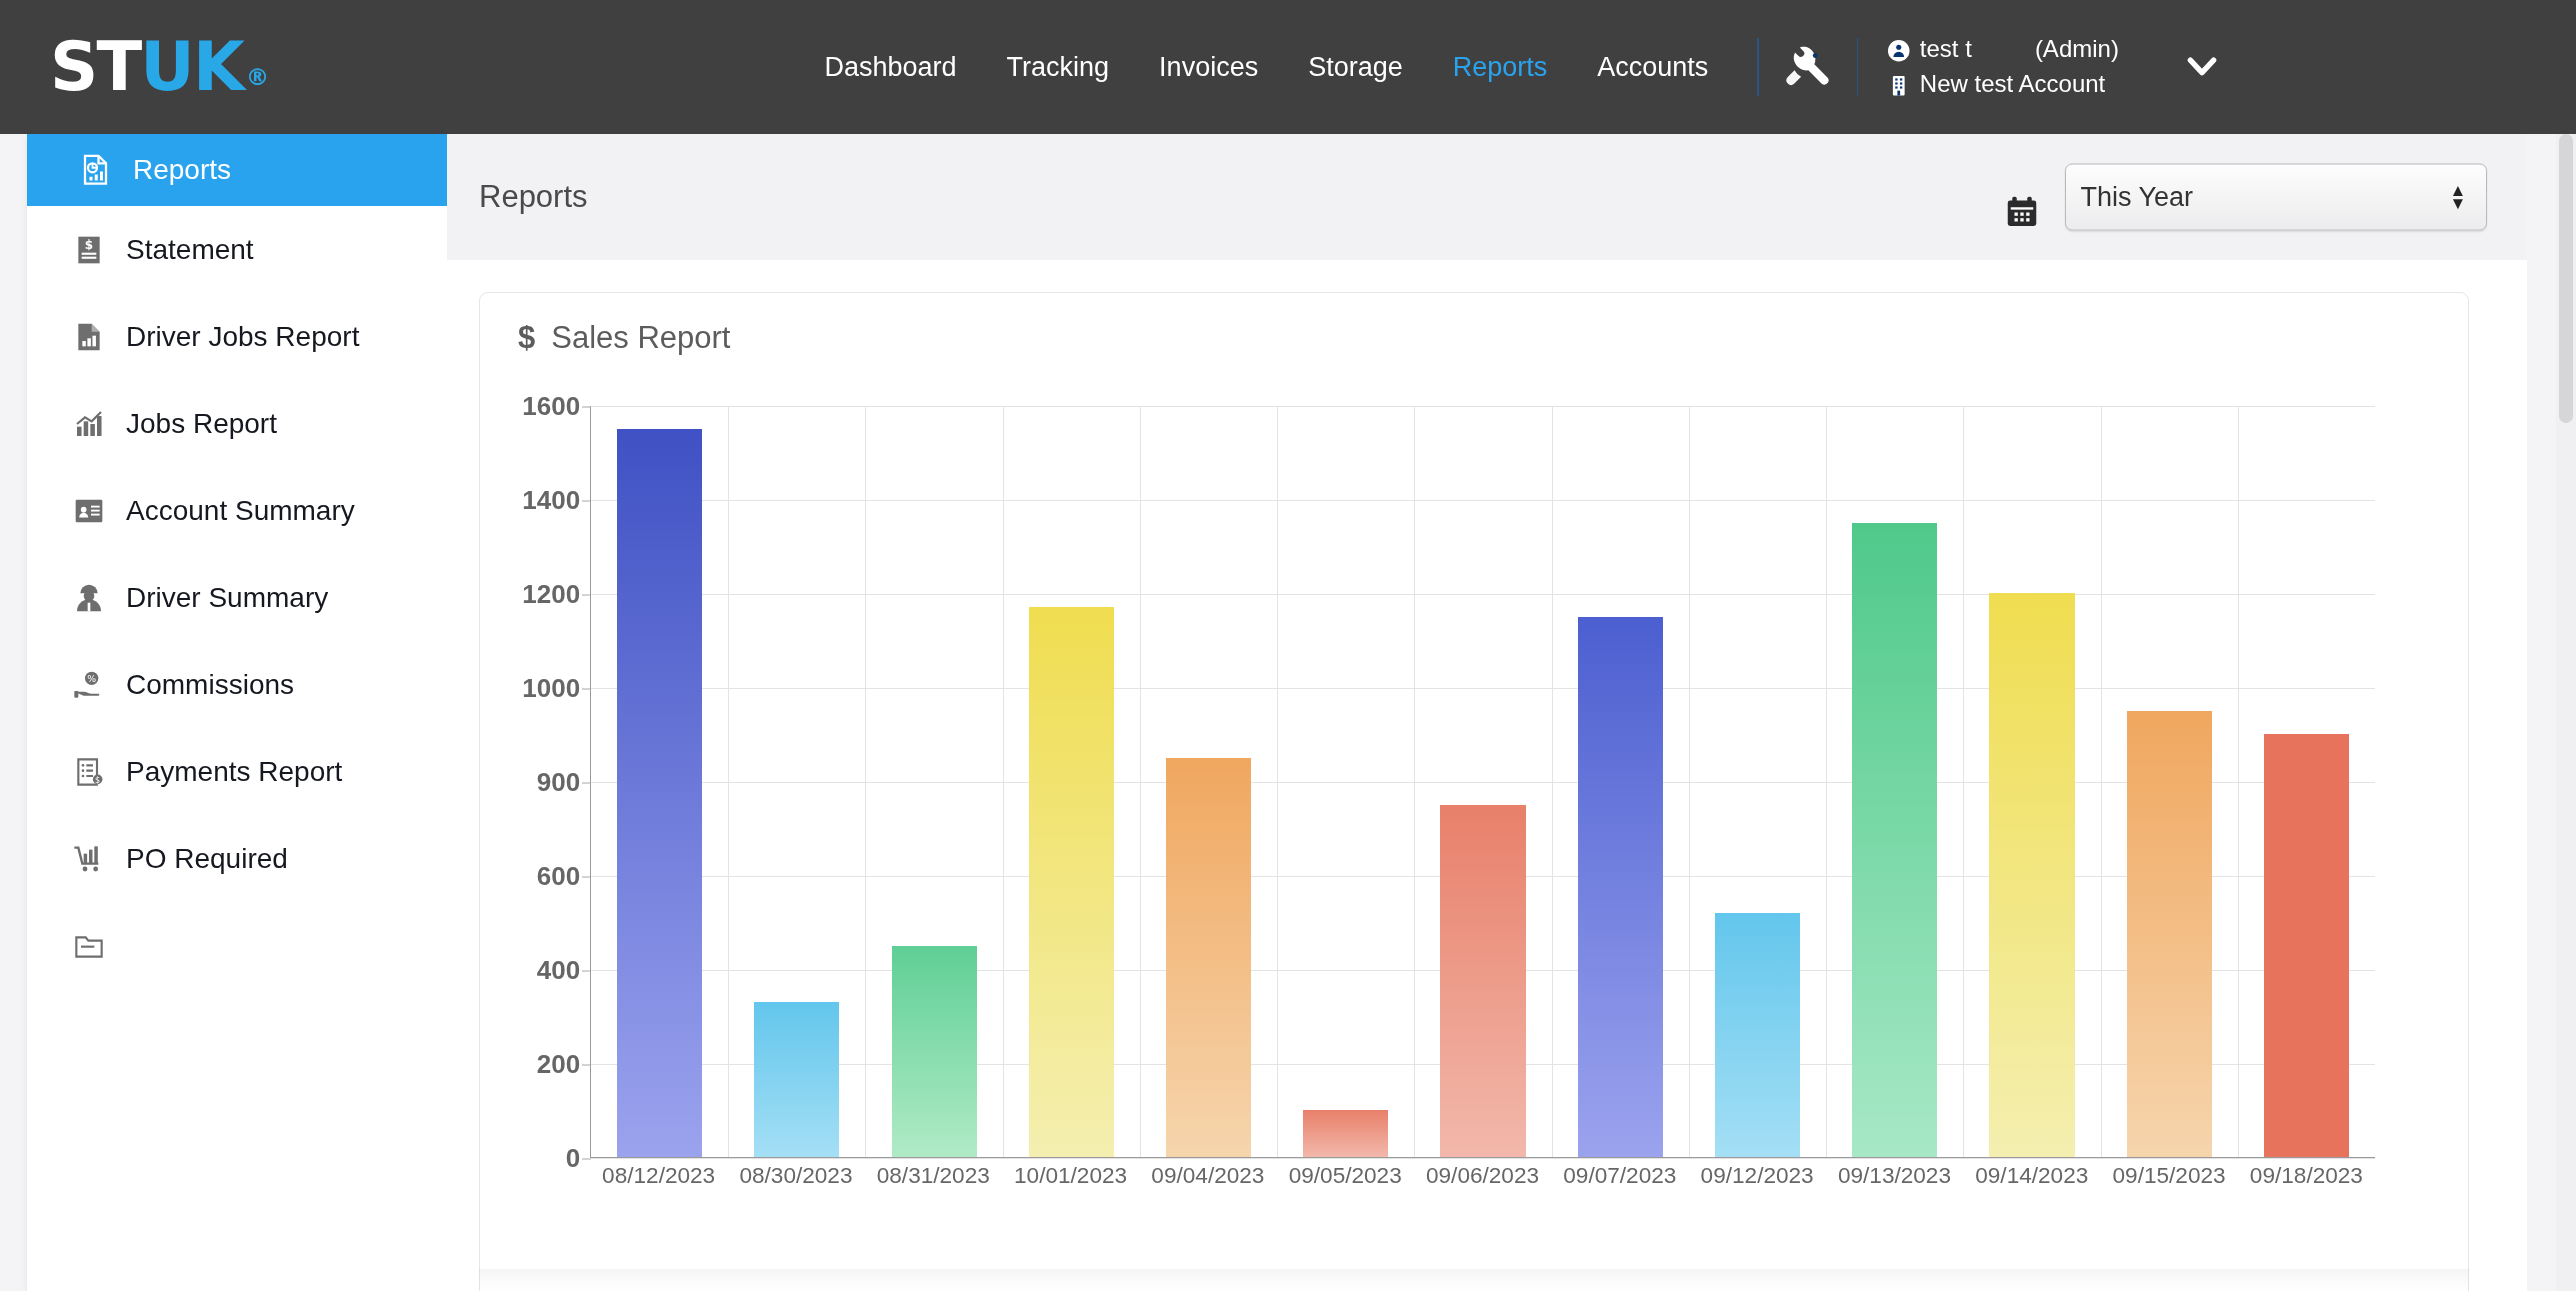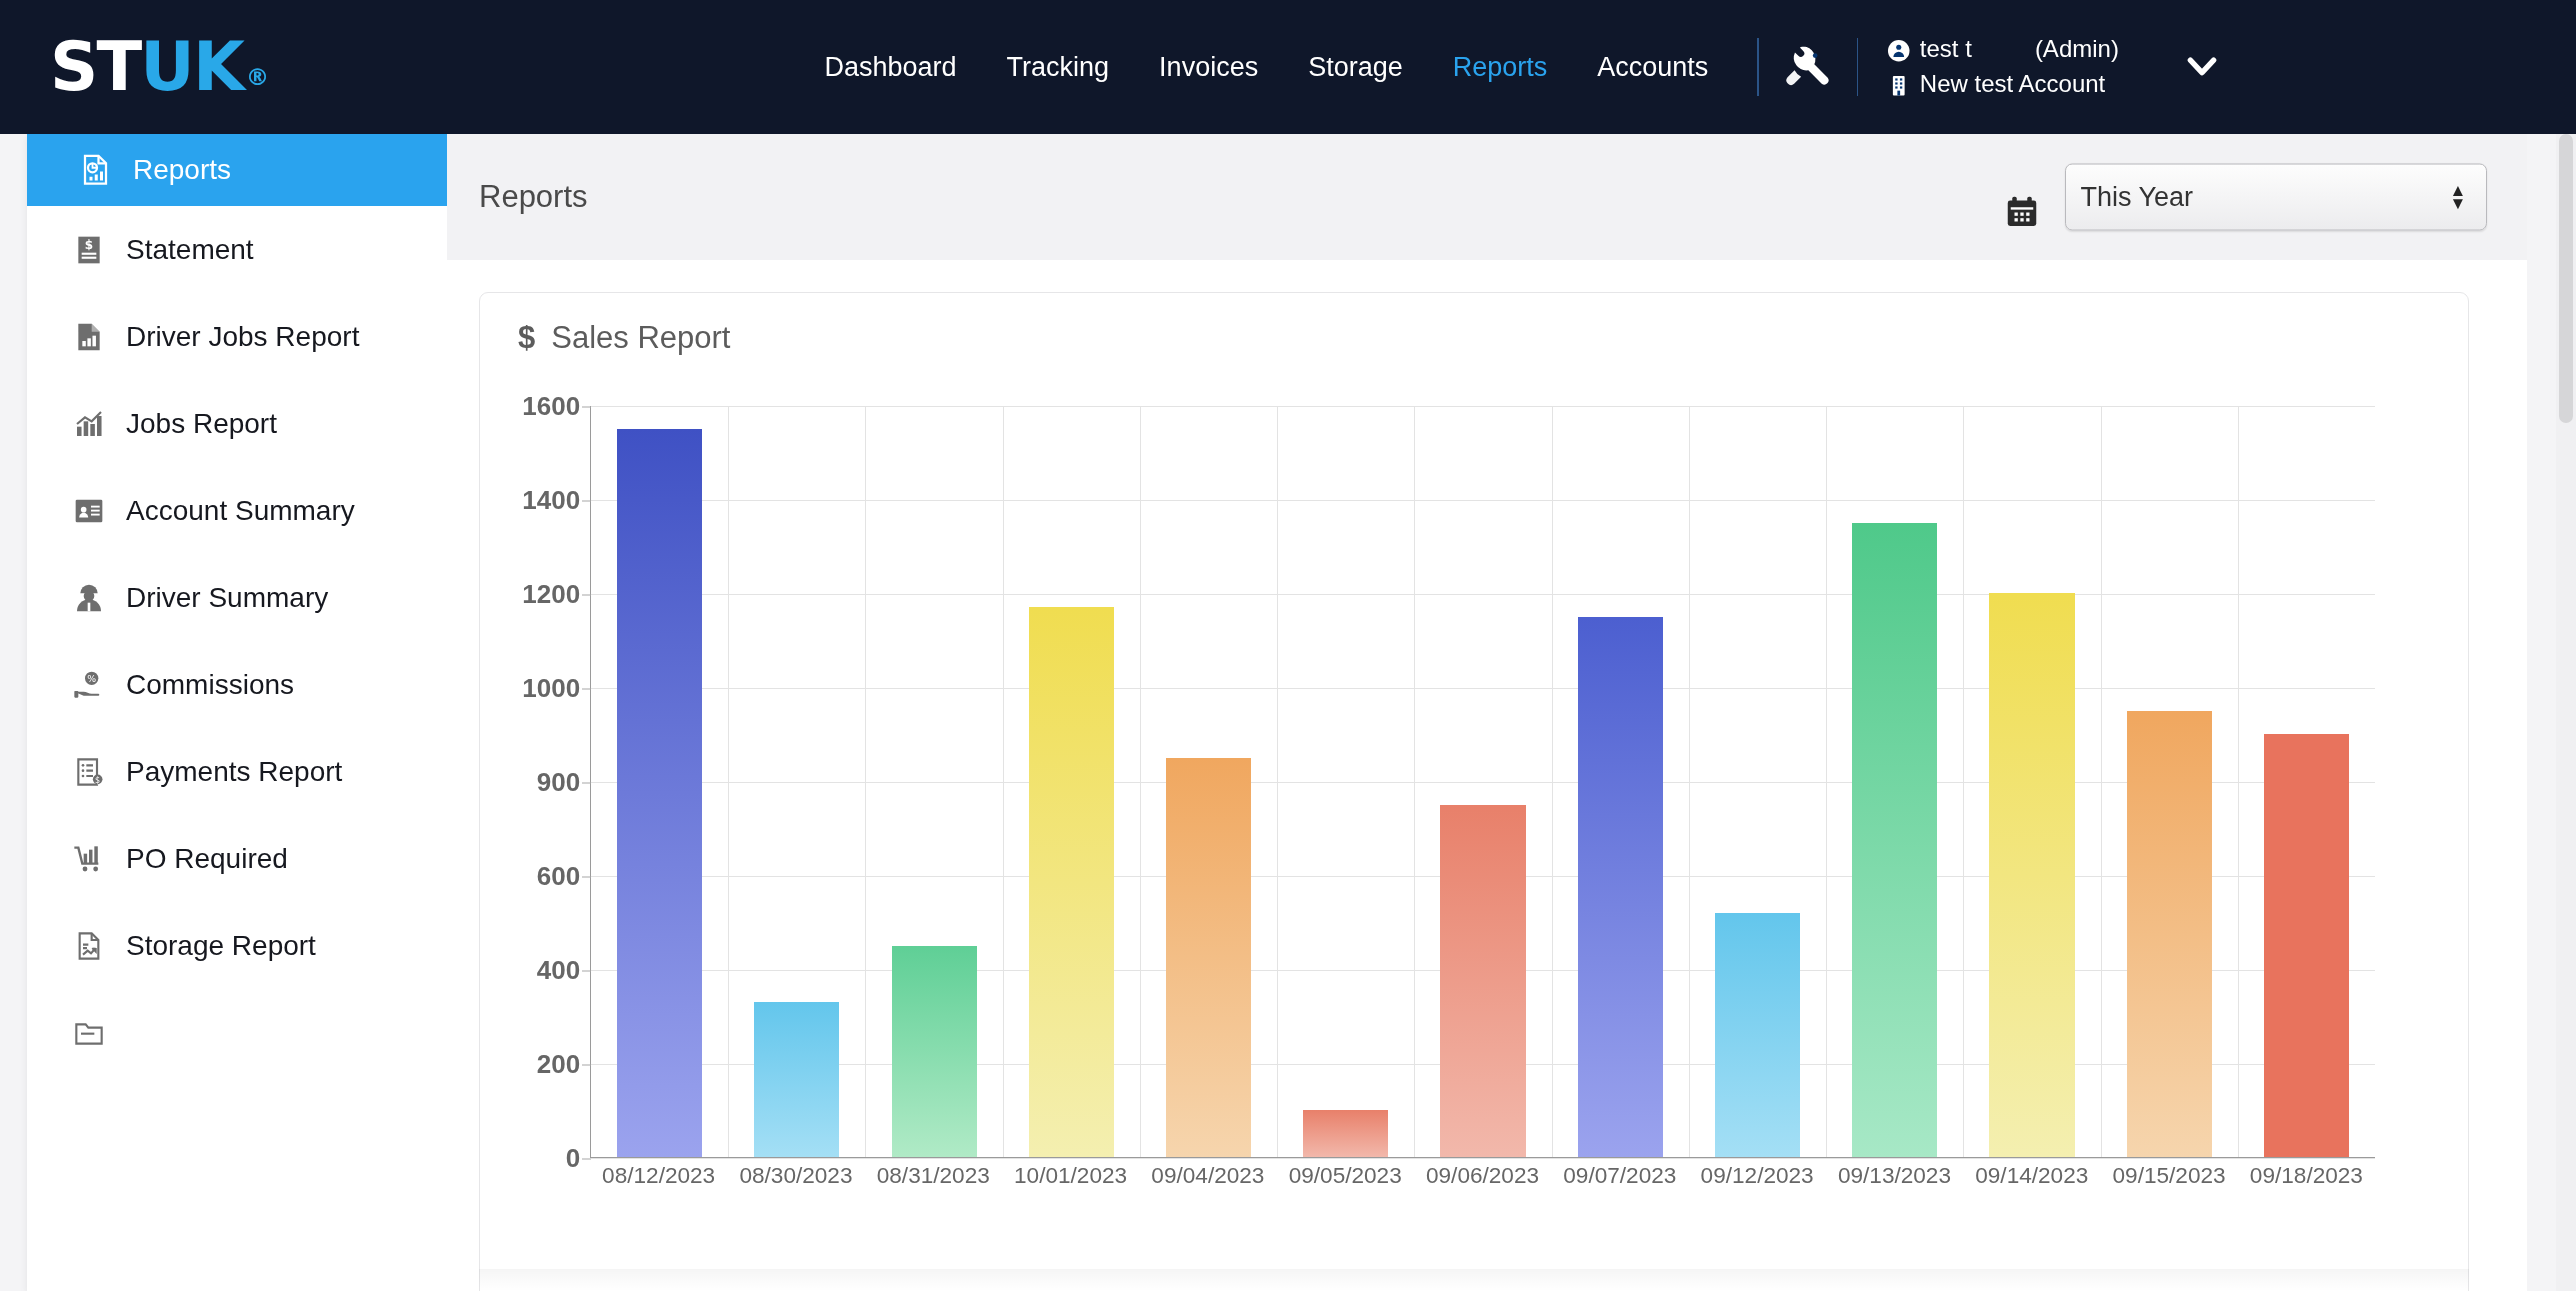--- a/index.html
+++ b/index.html
@@ -8,21 +8,21 @@
     width: 2576px; height: 1291px;
     overflow: hidden;
     font-family: "Liberation Sans", sans-serif;
     background: #ffffff;
   }
 
   
   .topbar {
     position: absolute; top: 0; left: 0;
     width: 2576px; height: 134px;
-    background: #0f172a;
+    background: #404040;
     display: flex; align-items: center;
   }
   .logo {
     margin-left: 50px;
     font-size: 67px; font-weight: 700; letter-spacing: -1.8px;
     line-height: 1; display: flex; align-items: flex-start;
     font-family: "DejaVu Sans", sans-serif;
   }
   .logo .st { color: #ffffff; }
   .logo .uk { color: #29a8e8; }
@@ -396,32 +396,20 @@
           <rect x="16" y="2.5" width="2.6" height="12.5"></rect>
           <path d="M1 3.5h3l3 12h12" fill="none" stroke="#6e6e6e" stroke-width="1.8"></path>
           <circle cx="9" cy="19.5" r="1.8"></circle>
             <circle cx="17" cy="19.5" r="1.8"></circle>
         </svg>
       </span>
       <span>PO Required</span>
     </div>
 
 
-    <div class="side-item">
-      <span class="sicon">
-        <svg viewBox="0 0 24 24" width="32" height="32" fill="none" stroke="#6e6e6e" stroke-width="1.6">
-          <path d="M5 2.5h9l5 5V21.5H5z"></path>
-            <path d="M14 2.5v5h5"></path>
-          <path d="M7.5 11h4M7.5 13.6h3"></path>
-          <polyline points="7.5,18.5 11,15.5 13.5,17.5 17,13.5"></polyline>
-          <polyline points="17,13.5 17,16 14.5,13.5" fill="#6e6e6e"></polyline>
-        </svg>
-      </span>
-      <span>Storage Report</span>
-    </div>
 
     <div class="side-item">
       <span class="sicon">
         <svg viewBox="0 0 24 24" width="32" height="32" fill="none" stroke="#6e6e6e" stroke-width="1.6">
           <path d="M2.5 5.5h7l2 2.5h10v12h-19z"></path>
           <path d="M6 12.5h10"></path>
         </svg>
       </span>
       <span></span>
     </div>

